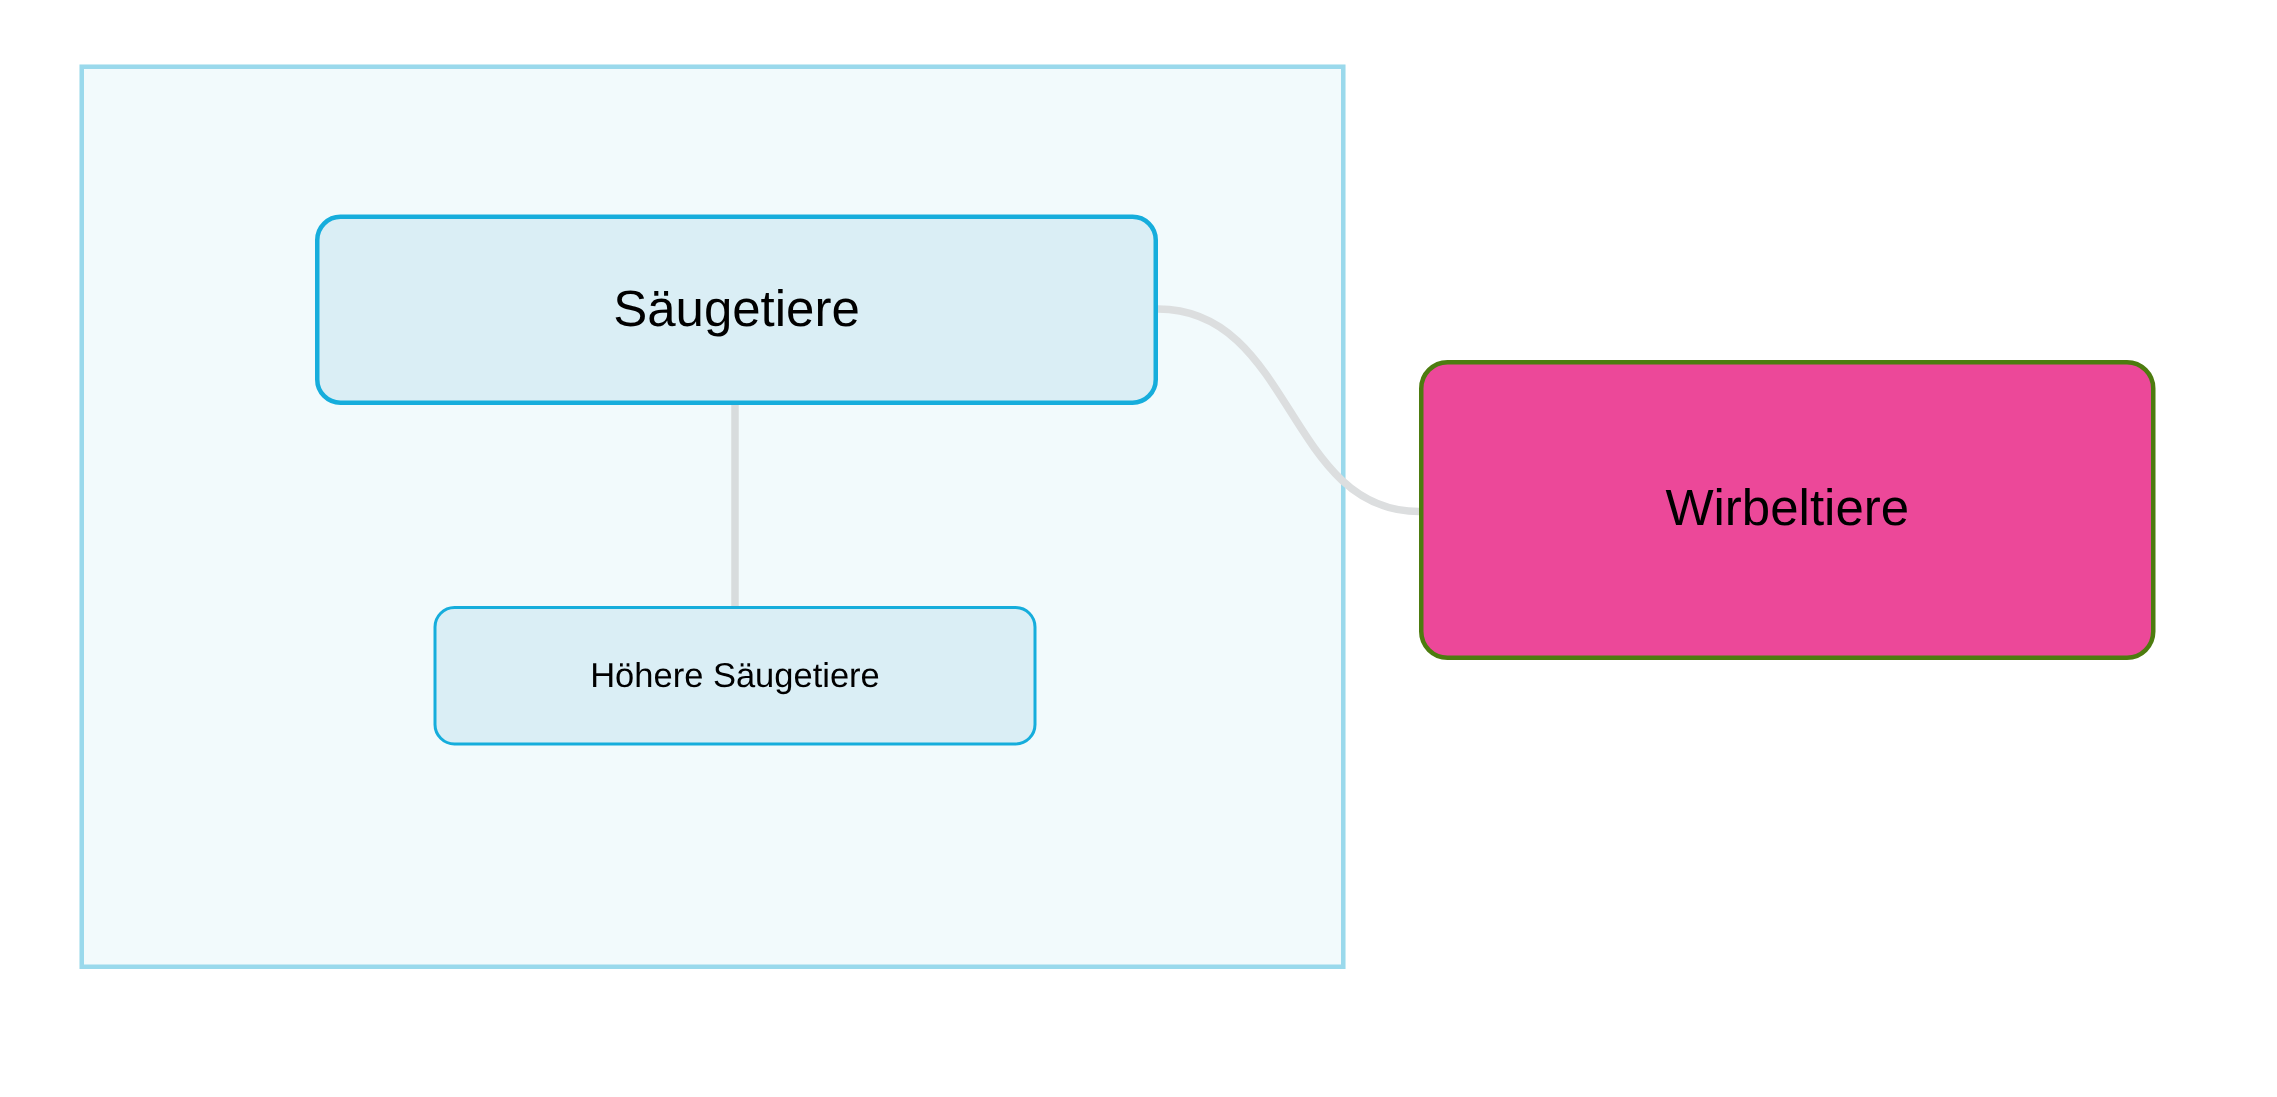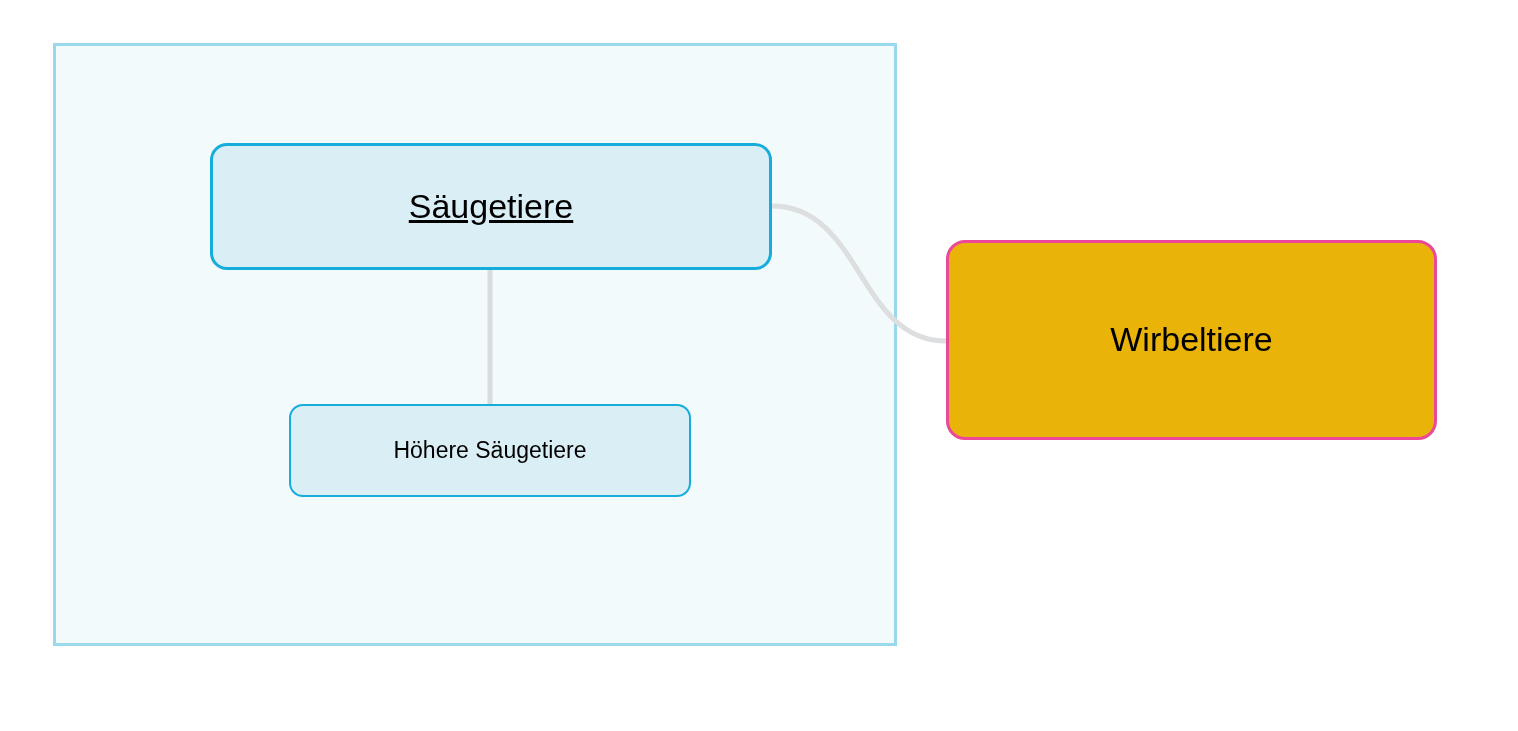--- a/index.html
+++ b/index.html
@@ -52,40 +52,39 @@
   }
   .node-saugetiere {
     left: 210px;
     top: 143px;
     width: 562px;
     height: 127px;
     background: #daeef5;
     border: 3px solid #16addc;
     border-radius: 17px;
     font-size: 34px;
-    text-decoration: underline;
   }
   .node-hoehere {
     left: 289px;
     top: 404px;
     width: 402px;
     height: 93px;
     background: #daeef5;
     border: 2px solid #16addc;
     border-radius: 14px;
     font-size: 23px;
     justify-content: center;
   }
   .node-wirbeltiere {
     left: 946px;
     top: 240px;
     width: 491px;
     height: 200px;
-    background: #eab308;
-    border: 3px solid #ec4899;
+    background: #ec4899;
+    border: 3px solid #4d7c0f;
     border-radius: 19px;
     font-size: 34px;
   }
   .node-label {
     display: block;
     padding: 0 10px;
   }
 </style>
 </head>
 <body>

